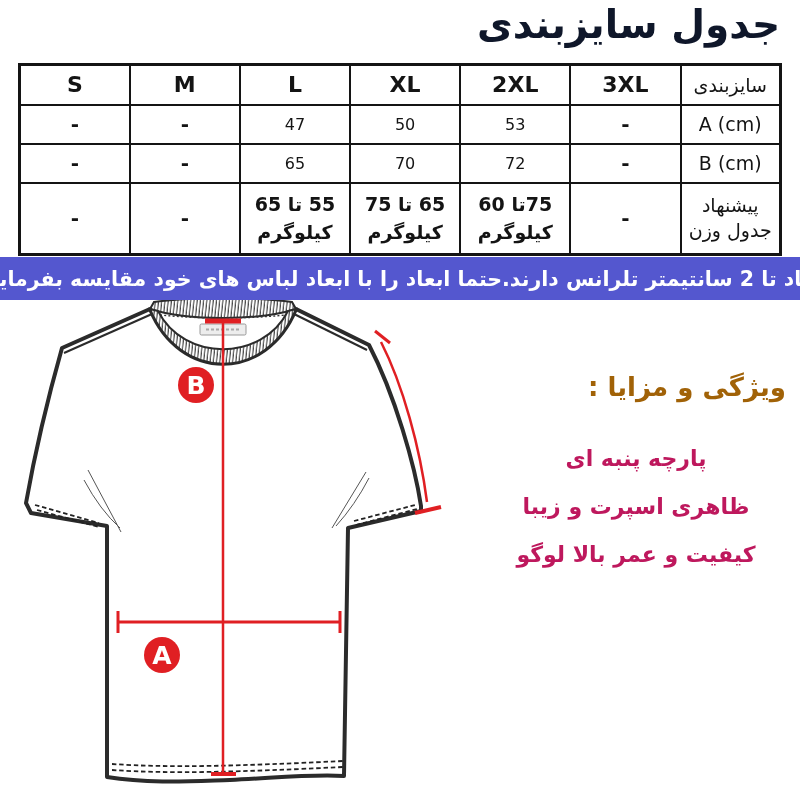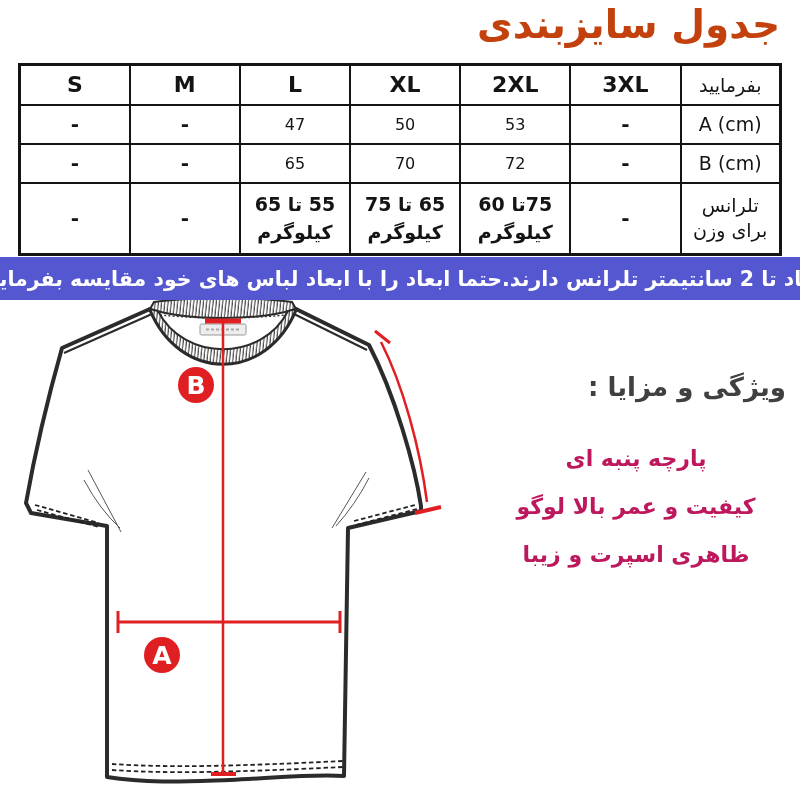--- a/index.html
+++ b/index.html
@@ -2,21 +2,21 @@
 <html><head>
 <meta charset="utf-8">
 <style>
   html,body{margin:0;padding:0;}
   body{
     width:800px;height:800px;background:#ffffff;position:relative;overflow:hidden;
     font-family:"DejaVu Sans", sans-serif;color:#151515;
   }
   .page-title{
     position:absolute;top:2px;right:20px;direction:rtl;
-    font-size:39px;font-weight:bold;color:#c2410c;letter-spacing:-1px;
+    font-size:39px;font-weight:bold;color:#0f172a;letter-spacing:-1px;
   }
   table.size-table{
     position:absolute;top:63px;left:18px;width:764px;
     border-collapse:collapse;table-layout:fixed;direction:rtl;
     border:3px solid #141414;color:#141414;
   }
   .size-table th,.size-table td{
     border:2px solid #141414;padding:0 2px;text-align:center;vertical-align:middle;
   }
   tr.r-head{height:40px}
@@ -31,21 +31,21 @@
   .wlabel{font-size:19px;font-weight:normal;line-height:1.35}
   .ltr{direction:ltr}
   .notice-banner{
     position:absolute;top:257px;left:0;width:800px;height:43px;background:#5457cf;
     color:#ffffff;display:flex;align-items:center;justify-content:center;
     direction:rtl;font-size:20.5px;font-weight:bold;white-space:nowrap;
   }
   svg.shirt{position:absolute;left:0;top:300px}
   .features{position:absolute;top:372px;left:480px;width:312px;direction:rtl}
   .features .features-heading{
-    margin:0 6px 44px 0;font-size:26px;font-weight:bold;color:#404040;text-align:right;
+    margin:0 6px 44px 0;font-size:26px;font-weight:bold;color:#a16207;text-align:right;
   }
   .features .feature-item{
     font-size:22px;font-weight:bold;color:#be185d;text-align:center;margin-bottom:23px;
   }
 </style>
 </head>
 <body>
 
 <div class="page-title">جدول سایزبندی</div>
 
@@ -54,21 +54,21 @@
     <col style="width:100px">
       <col>
       <col>
       <col>
       <col>
       <col>
       <col>
   </colgroup>
   <tbody>
       <tr class="r-head">
-    <th class="fa-h">بفرمایید</th>
+    <th class="fa-h">سایزبندی</th>
     <th class="size-h ltr">3XL</th>
     <th class="size-h ltr">2XL</th>
     <th class="size-h ltr">XL</th>
     <th class="size-h ltr">L</th>
     <th class="size-h ltr">M</th>
     <th class="size-h ltr">S</th>
   </tr>
   <tr class="r-a">
     <td class="fa-h ltr">A (cm)</td>
     <td class="dash">-</td>
@@ -81,21 +81,21 @@
   <tr class="r-b">
     <td class="fa-h ltr">B (cm)</td>
     <td class="dash">-</td>
     <td class="val">72</td>
     <td class="val">70</td>
     <td class="val">65</td>
     <td class="dash">-</td>
     <td class="dash">-</td>
   </tr>
   <tr class="r-w">
-    <td class="wlabel">تلرانس برای وزن</td>
+    <td class="wlabel">پیشنهاد جدول وزن</td>
     <td class="dash">-</td>
     <td class="wcell">75تا 60 کیلوگرم</td>
     <td class="wcell">65 تا 75 کیلوگرم</td>
     <td class="wcell">55 تا 65 کیلوگرم</td>
     <td class="dash">-</td>
     <td class="dash">-</td>
   </tr>
 </tbody>
   </table>
 
@@ -171,15 +171,15 @@
   </g>
   <g>
     <circle cx="162" cy="355" r="18" fill="#e01f23"></circle>
     <text x="162" y="364" text-anchor="middle" font-family="DejaVu Sans, sans-serif" font-size="25" font-weight="bold" fill="#ffffff">A</text>
   </g>
 </svg>
 
 <div class="features">
   <h2 class="features-heading">ویژگی و مزایا :</h2>
   <div class="feature-item">پارچه پنبه ای</div>
+  <div class="feature-item">ظاهری اسپرت و زیبا</div>
   <div class="feature-item">کیفیت و عمر بالا لوگو</div>
-  <div class="feature-item">ظاهری اسپرت و زیبا</div>
 </div>
 
 </body></html>

